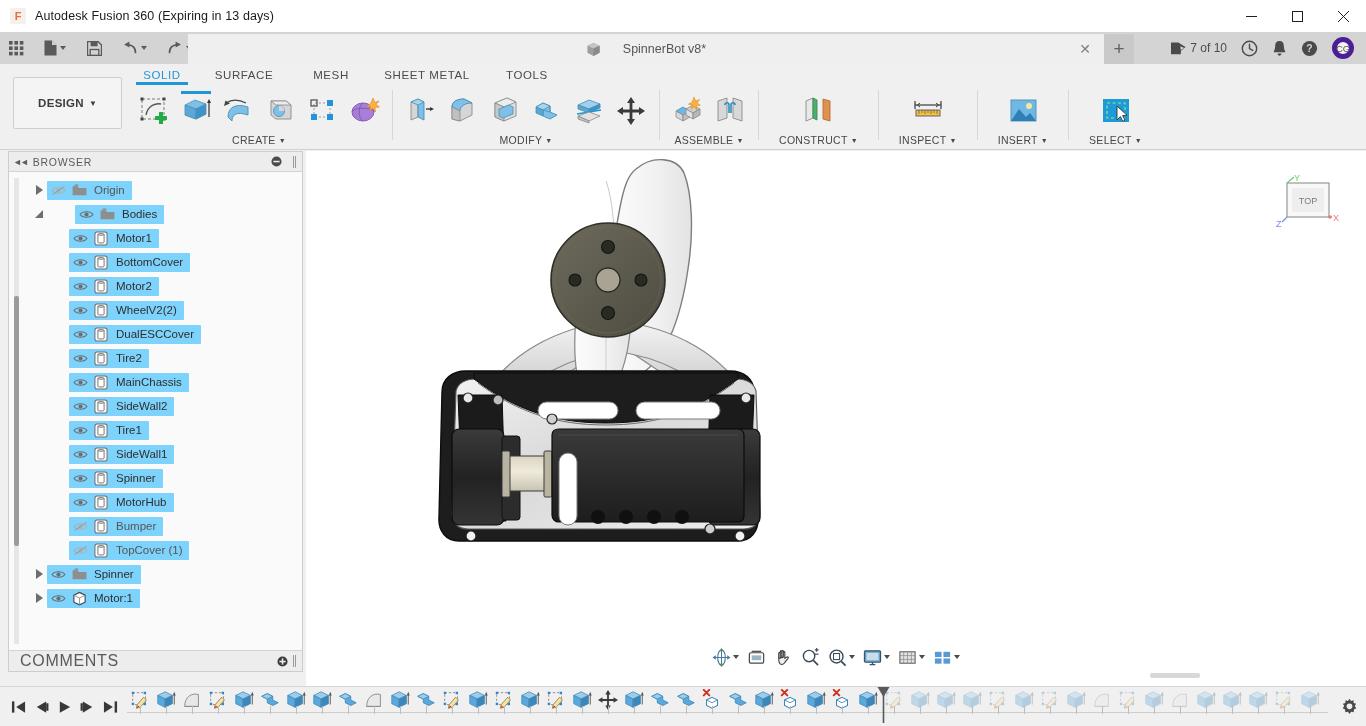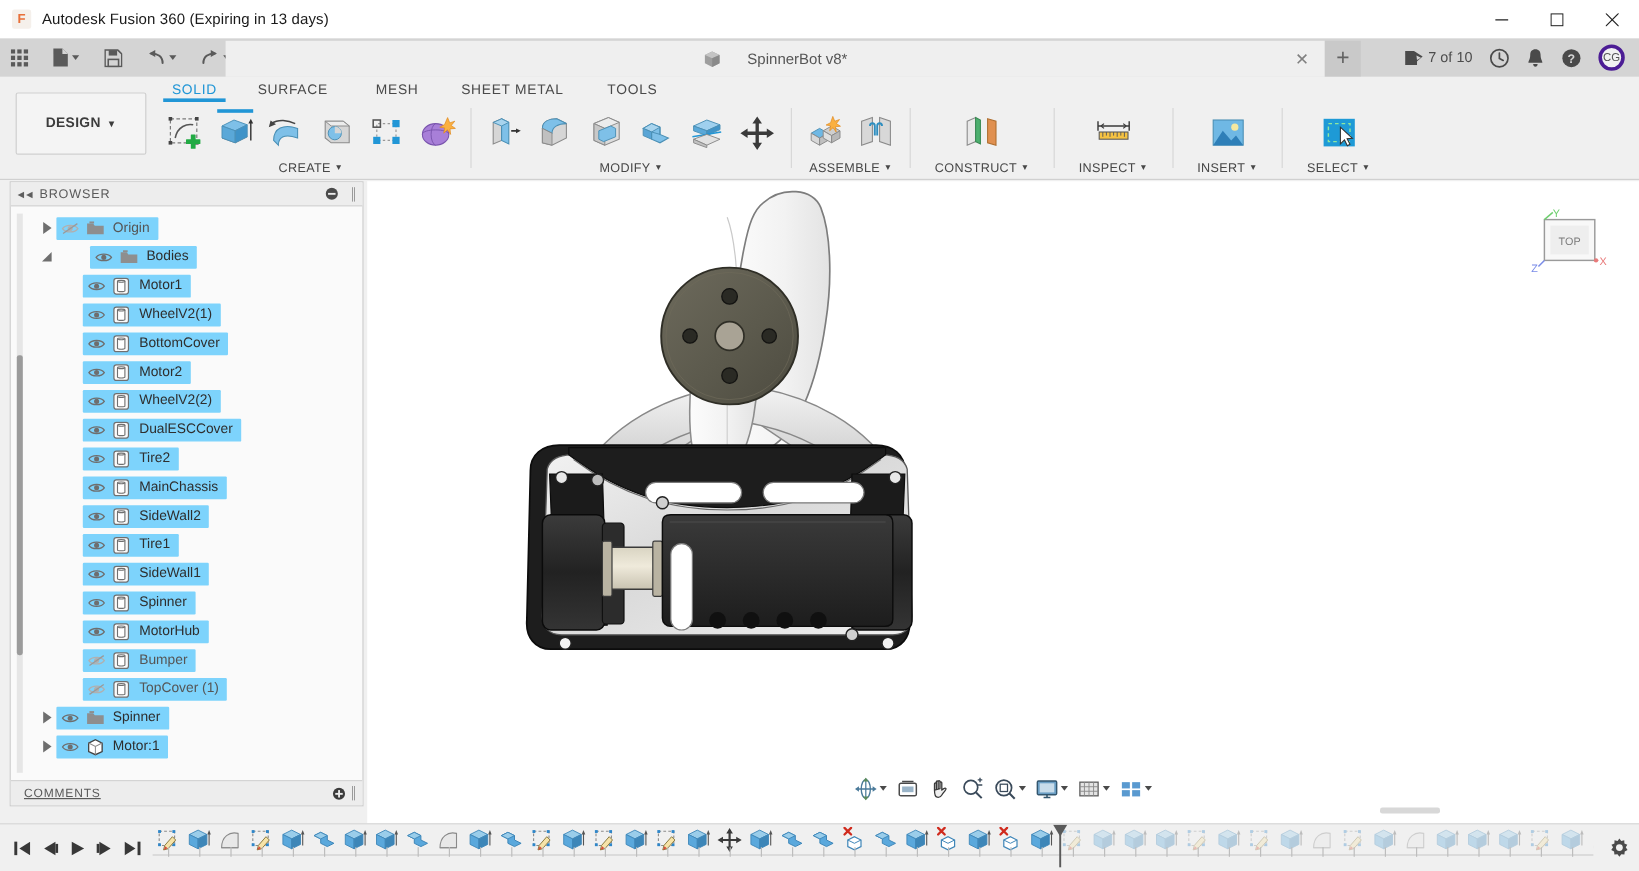--- a/index.html
+++ b/index.html
@@ -60,21 +60,21 @@
     color: #626262; font-size: 19px; font-weight: 300;
   }
   .qa-right {
     position: absolute; right: 8px; top: 0; height: 32px;
     display: flex; align-items: center; gap: 2px;
   }
   .qa-right .qa-item { padding: 0 6px; align-items: center; }
   .credits { font-size: 12px; color: #4c4c4c; margin-left: 3px; }
   .avatar {
     width: 22px; height: 22px; border-radius: 50%;
-    background: #f2f2f2; border: 3px solid #4c1d95;
+    background: #f2f2f2; border: 5px solid #4c1d95;
     display: flex; align-items: center; justify-content: center;
     font-size: 9.5px; color: #555; margin-left: 6px; margin-right: 4px;
   }
 
   
   .ribbon {
     position: absolute; top: 64px; left: 0; width: 1366px; height: 86px;
     background: #f0f0f0; border-bottom: 1px solid #d0d0d0;
   }
   .design-btn {
@@ -136,21 +136,21 @@
     border-top: 5px solid transparent; border-bottom: 5px solid transparent; border-left: 7px solid #6e6e6e; }
   .tri-down { width: 0; height: 0; border-left: 8px solid transparent; border-bottom: 8px solid #6e6e6e; }
   .eye { width: 22px; display: flex; align-items: center; justify-content: center; }
   .nodeicon { width: 20px; display: flex; align-items: center; justify-content: center; }
   .label { margin-left: 5px; white-space: nowrap; color: #2e2e2e; }
   .browser-foot {
     position: absolute; bottom: 0; left: 0; right: 0; height: 21px;
     background: #ededed; border-top: 1px solid #d4d4d4;
     display: flex; align-items: center; padding: 0 4px;
   }
-  .comments-title { font-size: 10px; color: #5a5a5a; letter-spacing: .7px; margin-left: 7px; text-decoration: underline; }
+  .comments-title { font-size: 16px; color: #5a5a5a; letter-spacing: .7px; margin-left: 7px; }
   .comments-add { margin-left: auto; color: #3c3c3c; font-size: 11px; display: flex; align-items: center; }
 
   
   .viewport {
     position: absolute; left: 306px; top: 151px; width: 1060px; height: 535px;
     background: #ffffff; overflow: hidden;
   }
   .viewcube {
     position: absolute; right: 22px; top: 20px; width: 74px; height: 64px;
   }
@@ -651,39 +651,20 @@
                 </svg>
               </span>
               <span class="nodeicon">
                 <svg width="14" height="15" viewBox="0 0 15 16">
                   <rect x="1" y="1" width="13" height="14" rx="2.2" fill="#fafafa" stroke="#707070" stroke-width="1.1"></rect>
                   <path d="M4.2 3.6 C4.2 2.5 10.8 2.5 10.8 3.6 L10.8 12 C10.8 13.1 4.2 13.1 4.2 12 Z" fill="#ffffff" stroke="#707070" stroke-width="1"></path>
                   <path d="M4.2 3.6 C4.2 4.7 10.8 4.7 10.8 3.6" fill="none" stroke="#707070" stroke-width="1"></path>
                 </svg>
               </span>
               <span class="label">Motor1</span>
-            </span>
-          </div>
-          <div class="row" style="padding-left: 44px;">
-            <span class="arrow"></span>
-            <span class="row-hit">
-              <span class="eye">
-                <svg width="15" height="11" viewBox="0 0 16 12">
-                  <path d="M1 6 C3.5 2 12.5 2 15 6 C12.5 10 3.5 10 1 6 Z" fill="none" stroke="#6e6e6e" stroke-width="1.2"></path>
-                  <circle cx="8" cy="6" r="2.3" fill="#6e6e6e"></circle>
-                </svg>
-              </span>
-              <span class="nodeicon">
-                <svg width="14" height="15" viewBox="0 0 15 16">
-                  <rect x="1" y="1" width="13" height="14" rx="2.2" fill="#fafafa" stroke="#707070" stroke-width="1.1"></rect>
-                  <path d="M4.2 3.6 C4.2 2.5 10.8 2.5 10.8 3.6 L10.8 12 C10.8 13.1 4.2 13.1 4.2 12 Z" fill="#ffffff" stroke="#707070" stroke-width="1"></path>
-                  <path d="M4.2 3.6 C4.2 4.7 10.8 4.7 10.8 3.6" fill="none" stroke="#707070" stroke-width="1"></path>
-                </svg>
-              </span>
-              <span class="label">WheelV2(1)</span>
             </span>
           </div>
           <div class="row" style="padding-left: 44px;">
             <span class="arrow"></span>
             <span class="row-hit">
               <span class="eye">
                 <svg width="15" height="11" viewBox="0 0 16 12">
                   <path d="M1 6 C3.5 2 12.5 2 15 6 C12.5 10 3.5 10 1 6 Z" fill="none" stroke="#6e6e6e" stroke-width="1.2"></path>
                   <circle cx="8" cy="6" r="2.3" fill="#6e6e6e"></circle>
                 </svg>

